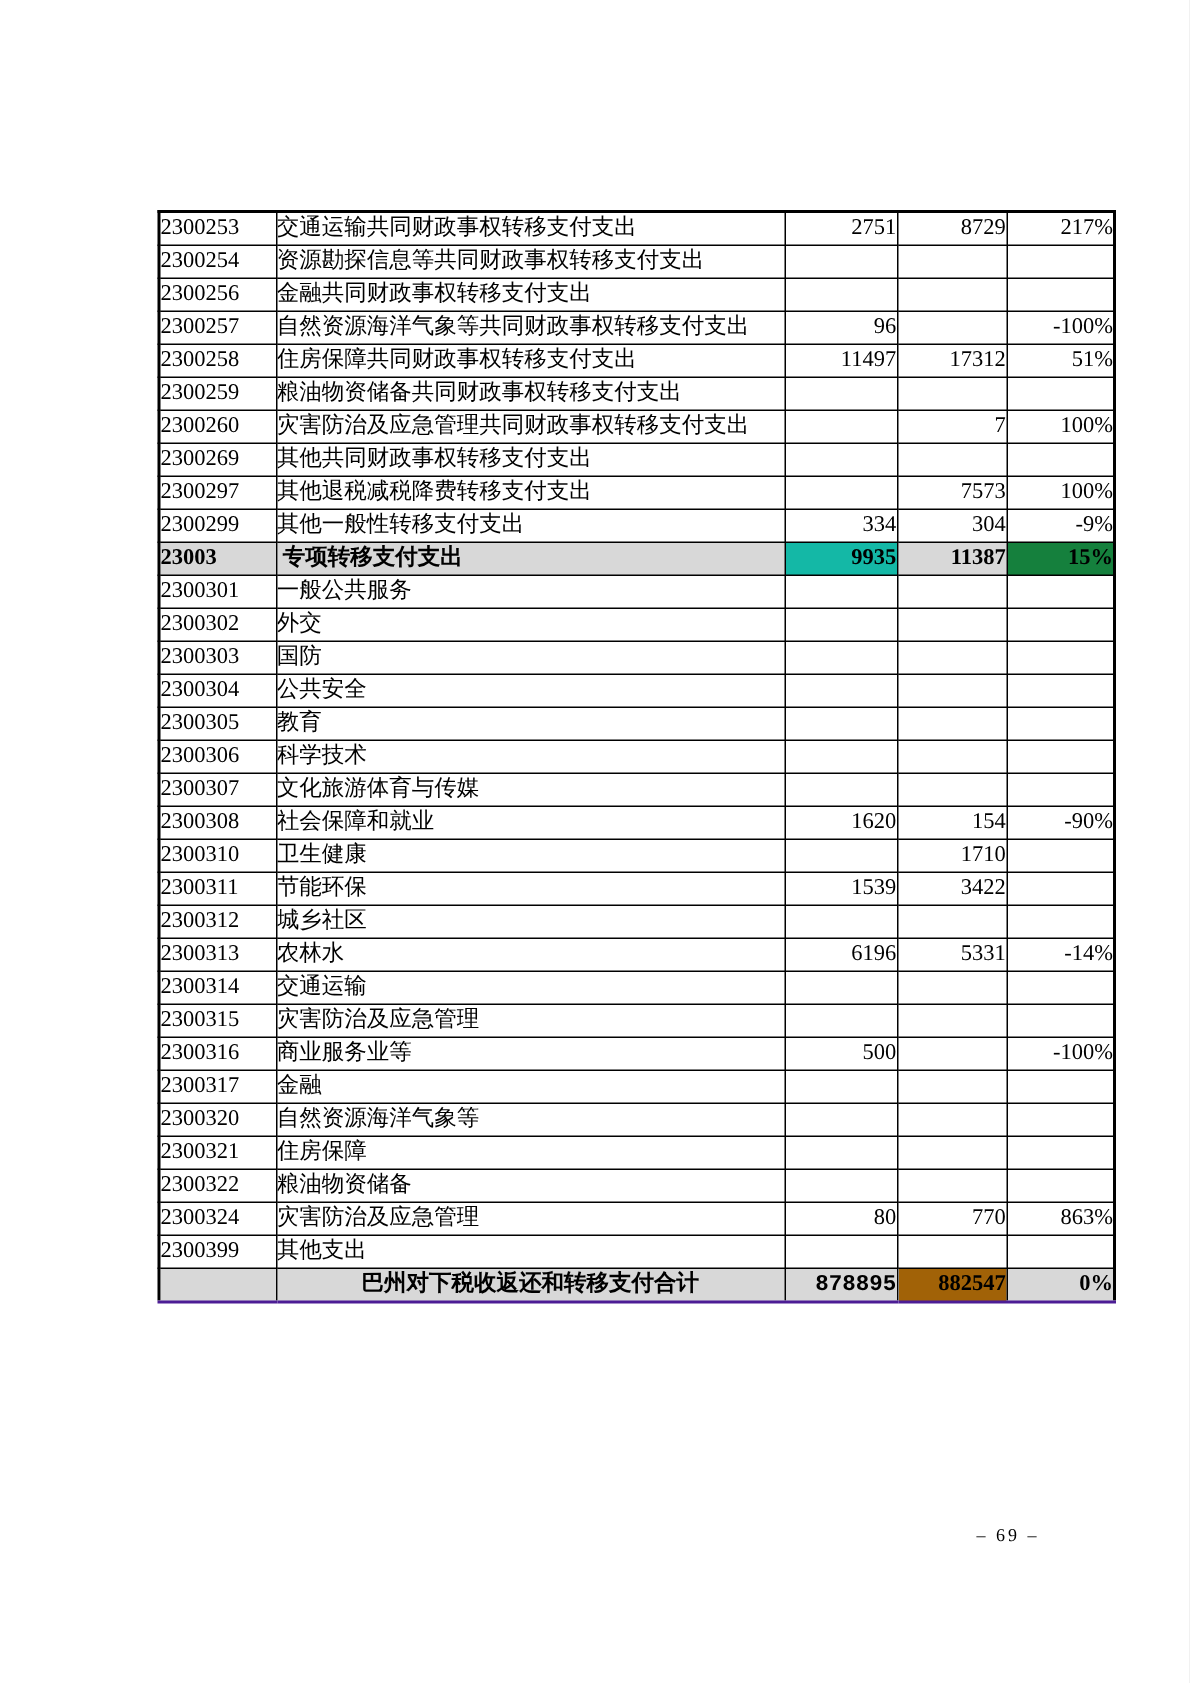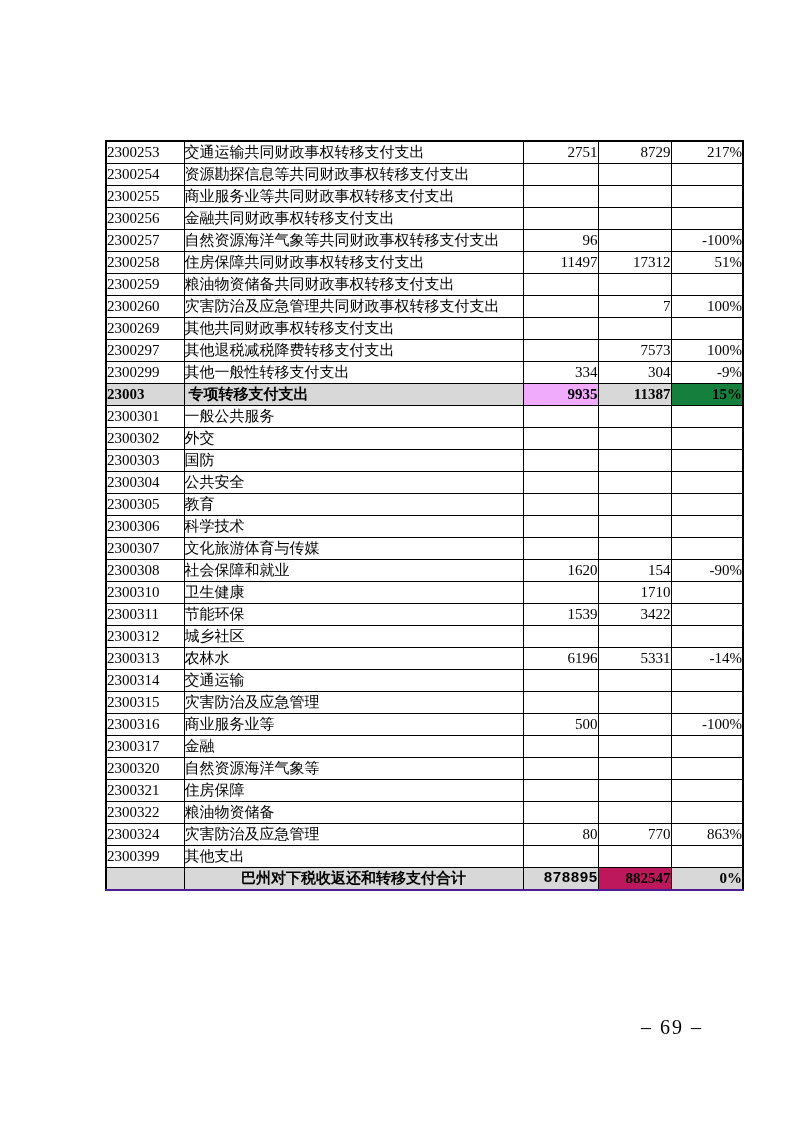--- a/index.html
+++ b/index.html
@@ -42,21 +42,21 @@
   }
   tr.section td.name { padding-left: 4px; }
   tr.total td.name { padding-left: 0; text-align: center; }
   tr.total td { border-bottom: 2px solid #4c1d95; }
   .page-number {
     position: absolute;
     top: 1016px;
     left: 612px;
     width: 120px;
     text-align: center;
-    font-size: 20px;
+    font-size: 12px;
     letter-spacing: 2px;
     color: #000;
   }
 </style>
 </head>
 <body>
 
 <div class="page">
 
   <table class="budget">
@@ -76,27 +76,20 @@
           <td class="pct">217%</td>
         </tr>
         <tr class="item">
           <td class="code">2300254</td>
           <td class="name">资源勘探信息等共同财政事权转移支付支出</td>
           <td class="v1"></td>
           <td class="v2"></td>
           <td class="pct"></td>
         </tr>
         <tr class="item">
-          <td class="code">2300255</td>
-          <td class="name">商业服务业等共同财政事权转移支付支出</td>
-          <td class="v1"></td>
-          <td class="v2"></td>
-          <td class="pct"></td>
-        </tr>
-        <tr class="item">
           <td class="code">2300256</td>
           <td class="name">金融共同财政事权转移支付支出</td>
           <td class="v1"></td>
           <td class="v2"></td>
           <td class="pct"></td>
         </tr>
         <tr class="item">
           <td class="code">2300257</td>
           <td class="name">自然资源海洋气象等共同财政事权转移支付支出</td>
           <td class="v1">96</td>
@@ -141,21 +134,21 @@
         <tr class="item">
           <td class="code">2300299</td>
           <td class="name">其他一般性转移支付支出</td>
           <td class="v1">334</td>
           <td class="v2">304</td>
           <td class="pct">-9%</td>
         </tr>
         <tr class="section">
           <td class="code" style="background: rgb(216, 216, 216); margin-left: 20px;">23003</td>
           <td class="name" style="background: rgb(216, 216, 216);">专项转移支付支出</td>
-          <td class="v1" style="background: #f0abfc; text-align: right;">9935</td>
+          <td class="v1" style="background: #14b8a6; text-align: right;">9935</td>
           <td class="v2" style="background: rgb(216, 216, 216);">11387</td>
           <td class="pct" style="background: #15803d;">15%</td>
         </tr>
         <tr class="item">
           <td class="code">2300301</td>
           <td class="name">一般公共服务</td>
           <td class="v1"></td>
           <td class="v2"></td>
           <td class="pct"></td>
         </tr>
@@ -296,21 +289,21 @@
           <td class="code">2300399</td>
           <td class="name">其他支出</td>
           <td class="v1"></td>
           <td class="v2"></td>
           <td class="pct"></td>
         </tr>
         <tr class="total">
           <td class="code" style="background: rgb(216, 216, 216);"></td>
           <td class="name" style="background: rgb(216, 216, 216);">巴州对下税收返还和转移支付合计</td>
           <td class="v1" style="background: rgb(216, 216, 216); font-family: Liberation Mono, monospace;">878895</td>
-          <td class="v2" style="background: #be185d; padding-left: 12px;">882547</td>
+          <td class="v2" style="background: #a16207; padding-left: 12px;">882547</td>
           <td class="pct" style="background: rgb(216, 216, 216);">0%</td>
         </tr>
       </tbody>
   </table>
 
   <div class="page-number">– 69 –</div>
 
 </div>
 
 </body></html>

